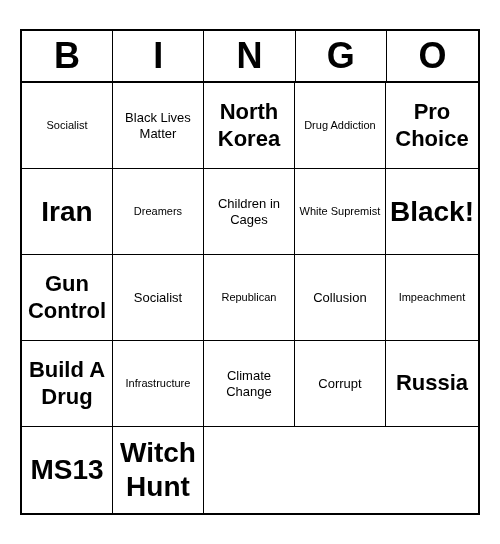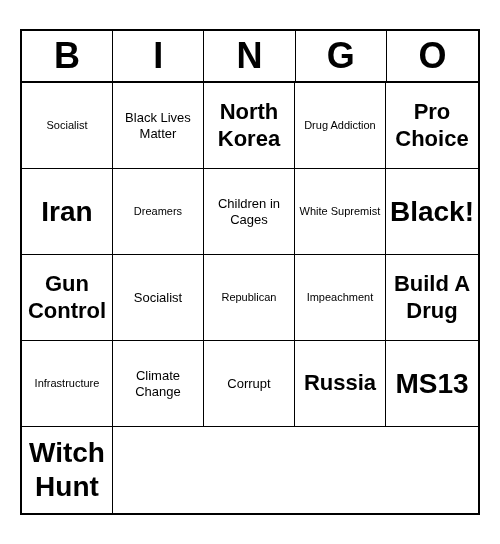--- a/index.html
+++ b/index.html
@@ -105,20 +105,23 @@
       <div class="bingo-cell">
         <span class="text-large">Gun Control</span>
       </div>
       <div class="bingo-cell">
         <span class="text-medium">Socialist</span>
       </div>
       <div class="bingo-cell">
         <span class="text-small">Republican</span>
       </div>
       <div class="bingo-cell">
+        <span class="text-medium">Collusion</span>
+      </div>
+      <div class="bingo-cell">
         <span class="text-small">Impeachment</span>
       </div>
       <div class="bingo-cell">
         <span class="text-large">Build A Drug</span>
       </div>
       <div class="bingo-cell">
         <span class="text-small">Infrastructure</span>
       </div>
       <div class="bingo-cell">
         <span class="text-medium">Climate Change</span>

